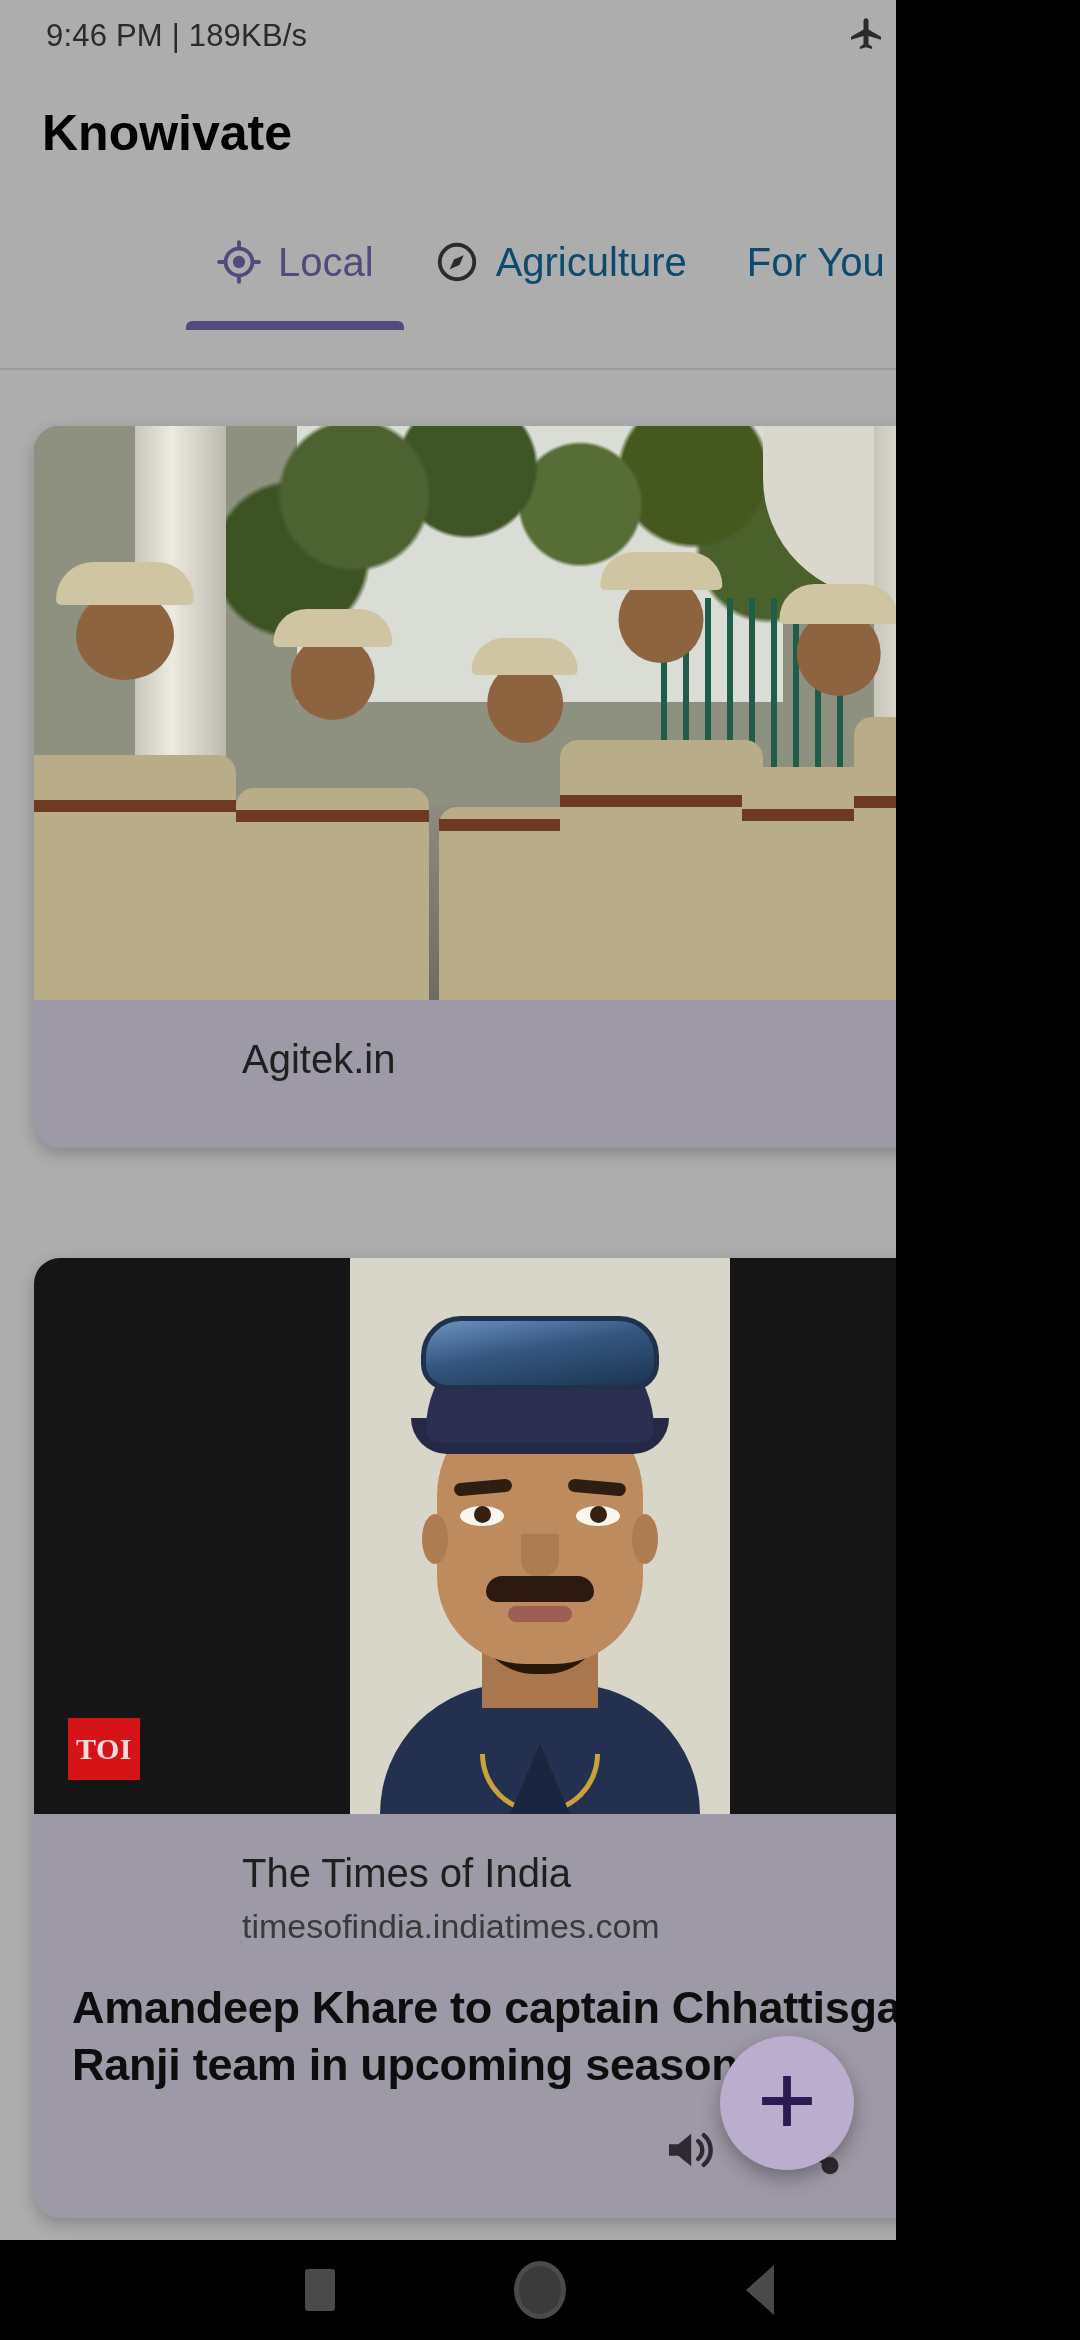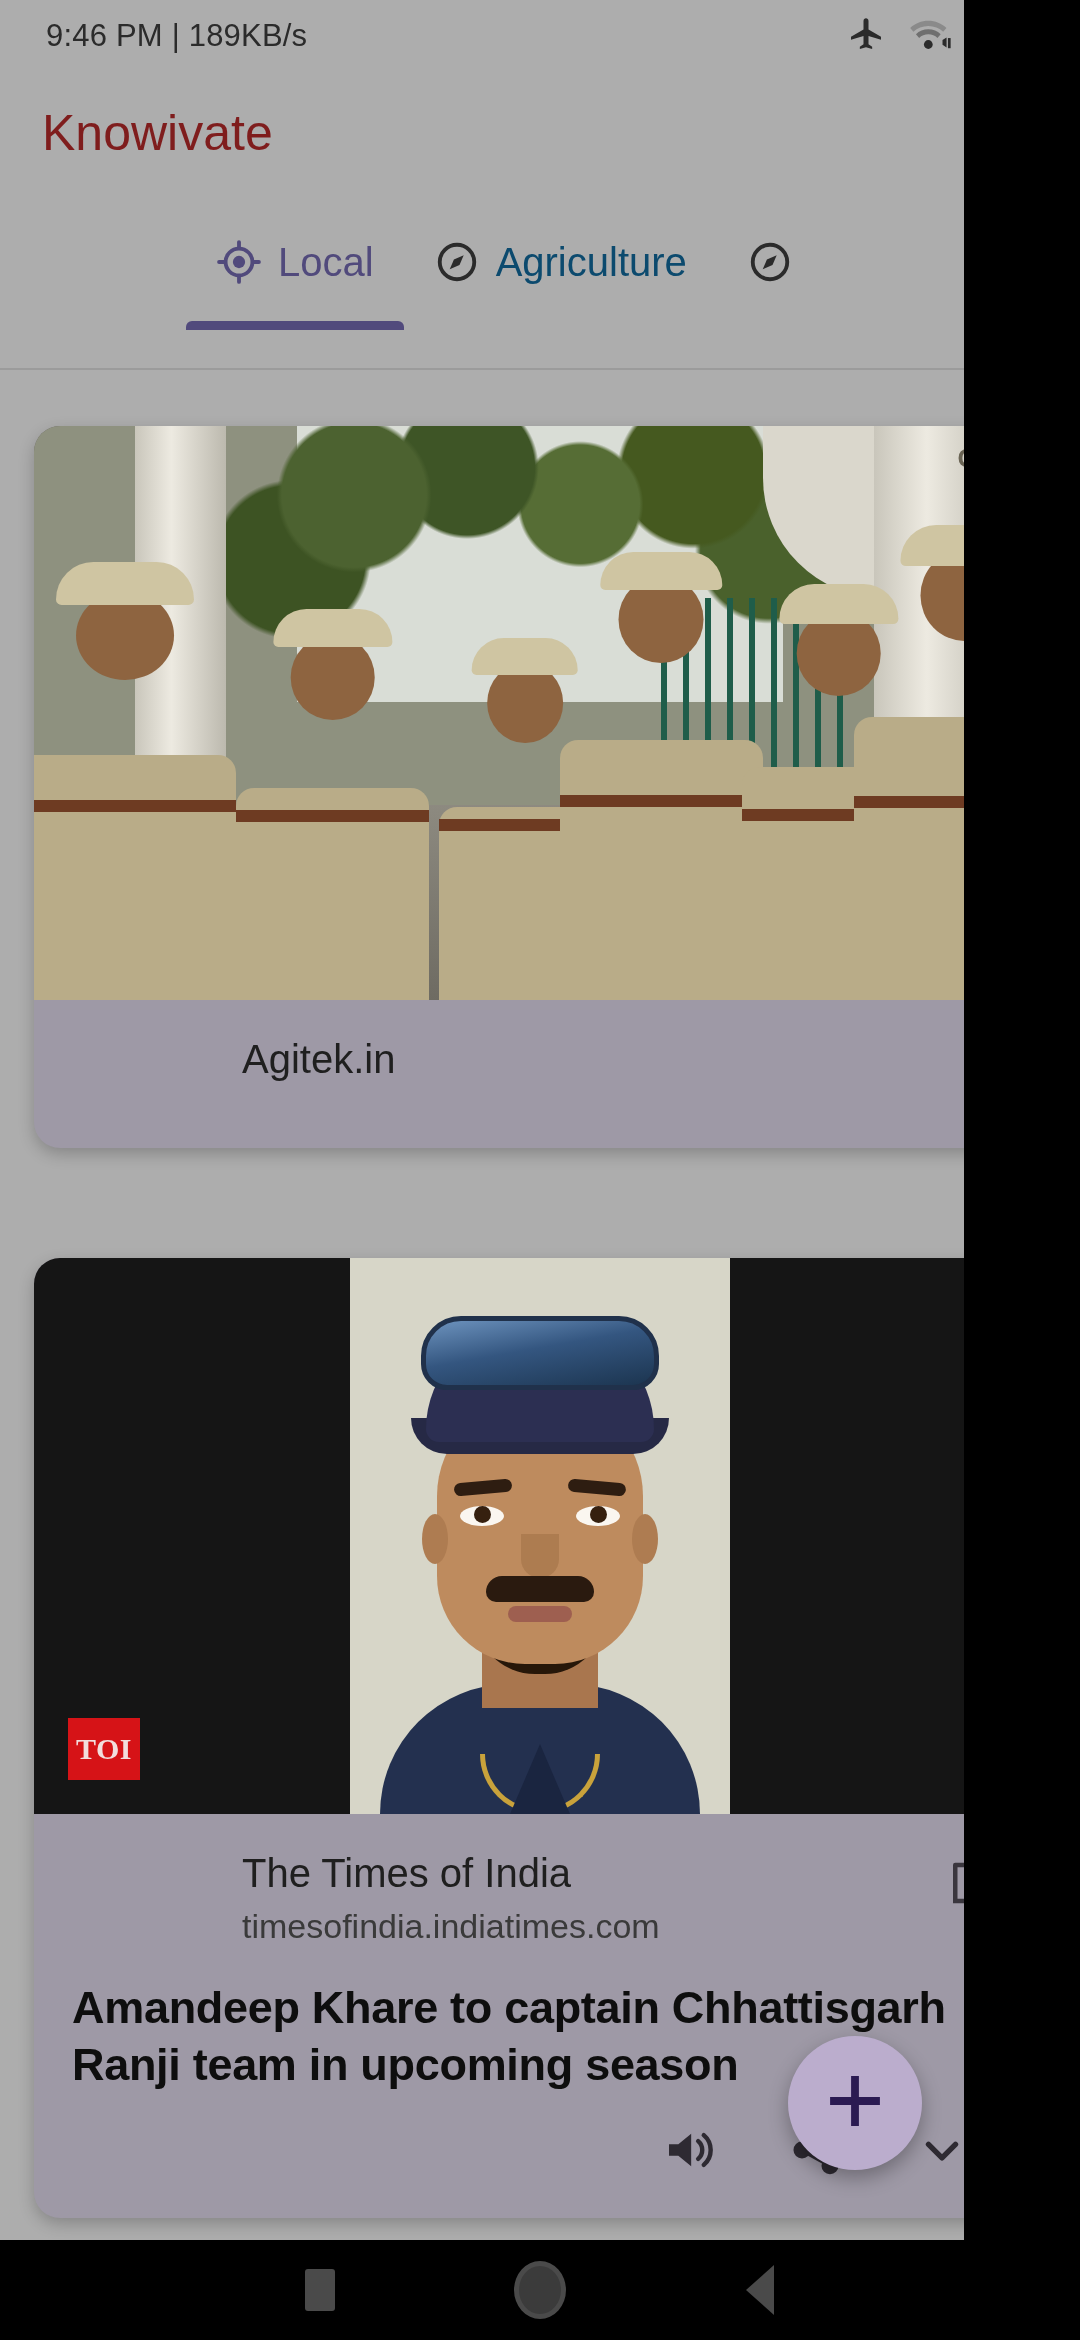--- a/index.html
+++ b/index.html
@@ -5,21 +5,21 @@
 <style>
   * { margin:0; padding:0; box-sizing:border-box; }
   html, body {
     width:1080px; height:2340px;
     background:#000;
     font-family:"Liberation Sans", sans-serif;
     overflow:hidden;
   }
   .phone {
     position:relative;
-    width:964px; height:2340px;
+    width:896px; height:2340px;
     background:#ADADAD;
     overflow:hidden;
   }
 
   
   .statusbar {
     position:absolute; top:0; left:0;
     width:1080px; height:72px;
     display:flex; align-items:center;
     justify-content:space-between;
@@ -67,22 +67,22 @@
   
   .appbar {
     position:absolute; top:72px; left:0;
     width:1080px; height:122px;
     display:flex; align-items:center;
     justify-content:space-between;
     padding:0 42px 0 42px;
     background:#ADADAD;
   }
   .app-title {
-    font-size:50px; color:#7f1d1d;
-    font-weight:normal; letter-spacing:0px;
+    font-size:50px; color:#000000;
+    font-weight:bold; letter-spacing:0px;
   }
   .gear-btn { display:flex; align-items:center; justify-content:center; width:70px; height:70px; }
 
   
   .tabbar {
     position:absolute; top:194px; left:0;
     width:1080px; height:176px;
     background:#ADADAD;
     border-bottom:2px solid #9B9B9B;
     overflow:hidden;
@@ -450,20 +450,23 @@
       <div class="tab">
         <span class="tab-icon">
           <svg width="46" height="46" viewBox="0 0 24 24" fill="none" stroke="#2B2B2B" stroke-width="2">
             <circle cx="12" cy="12" r="9"></circle>
             <path d="M15.5 8.5l-2.2 5.1-5.1 2.2 2.2-5.1z" fill="#2B2B2B" stroke="none"></path>
           </svg>
         </span>
         <span class="tab-label">Agriculture</span>
       </div>
 
+      <div class="tab">
+        <span class="tab-label">For You</span>
+      </div>
 
       <div class="tab">
         <span class="tab-icon">
           <svg width="46" height="46" viewBox="0 0 24 24" fill="none" stroke="#2B2B2B" stroke-width="2">
             <circle cx="12" cy="12" r="9"></circle>
             <path d="M15.5 8.5l-2.2 5.1-5.1 2.2 2.2-5.1z" fill="#2B2B2B" stroke="none"></path>
           </svg>
         </span>
         <span class="tab-label"></span>
       </div>

